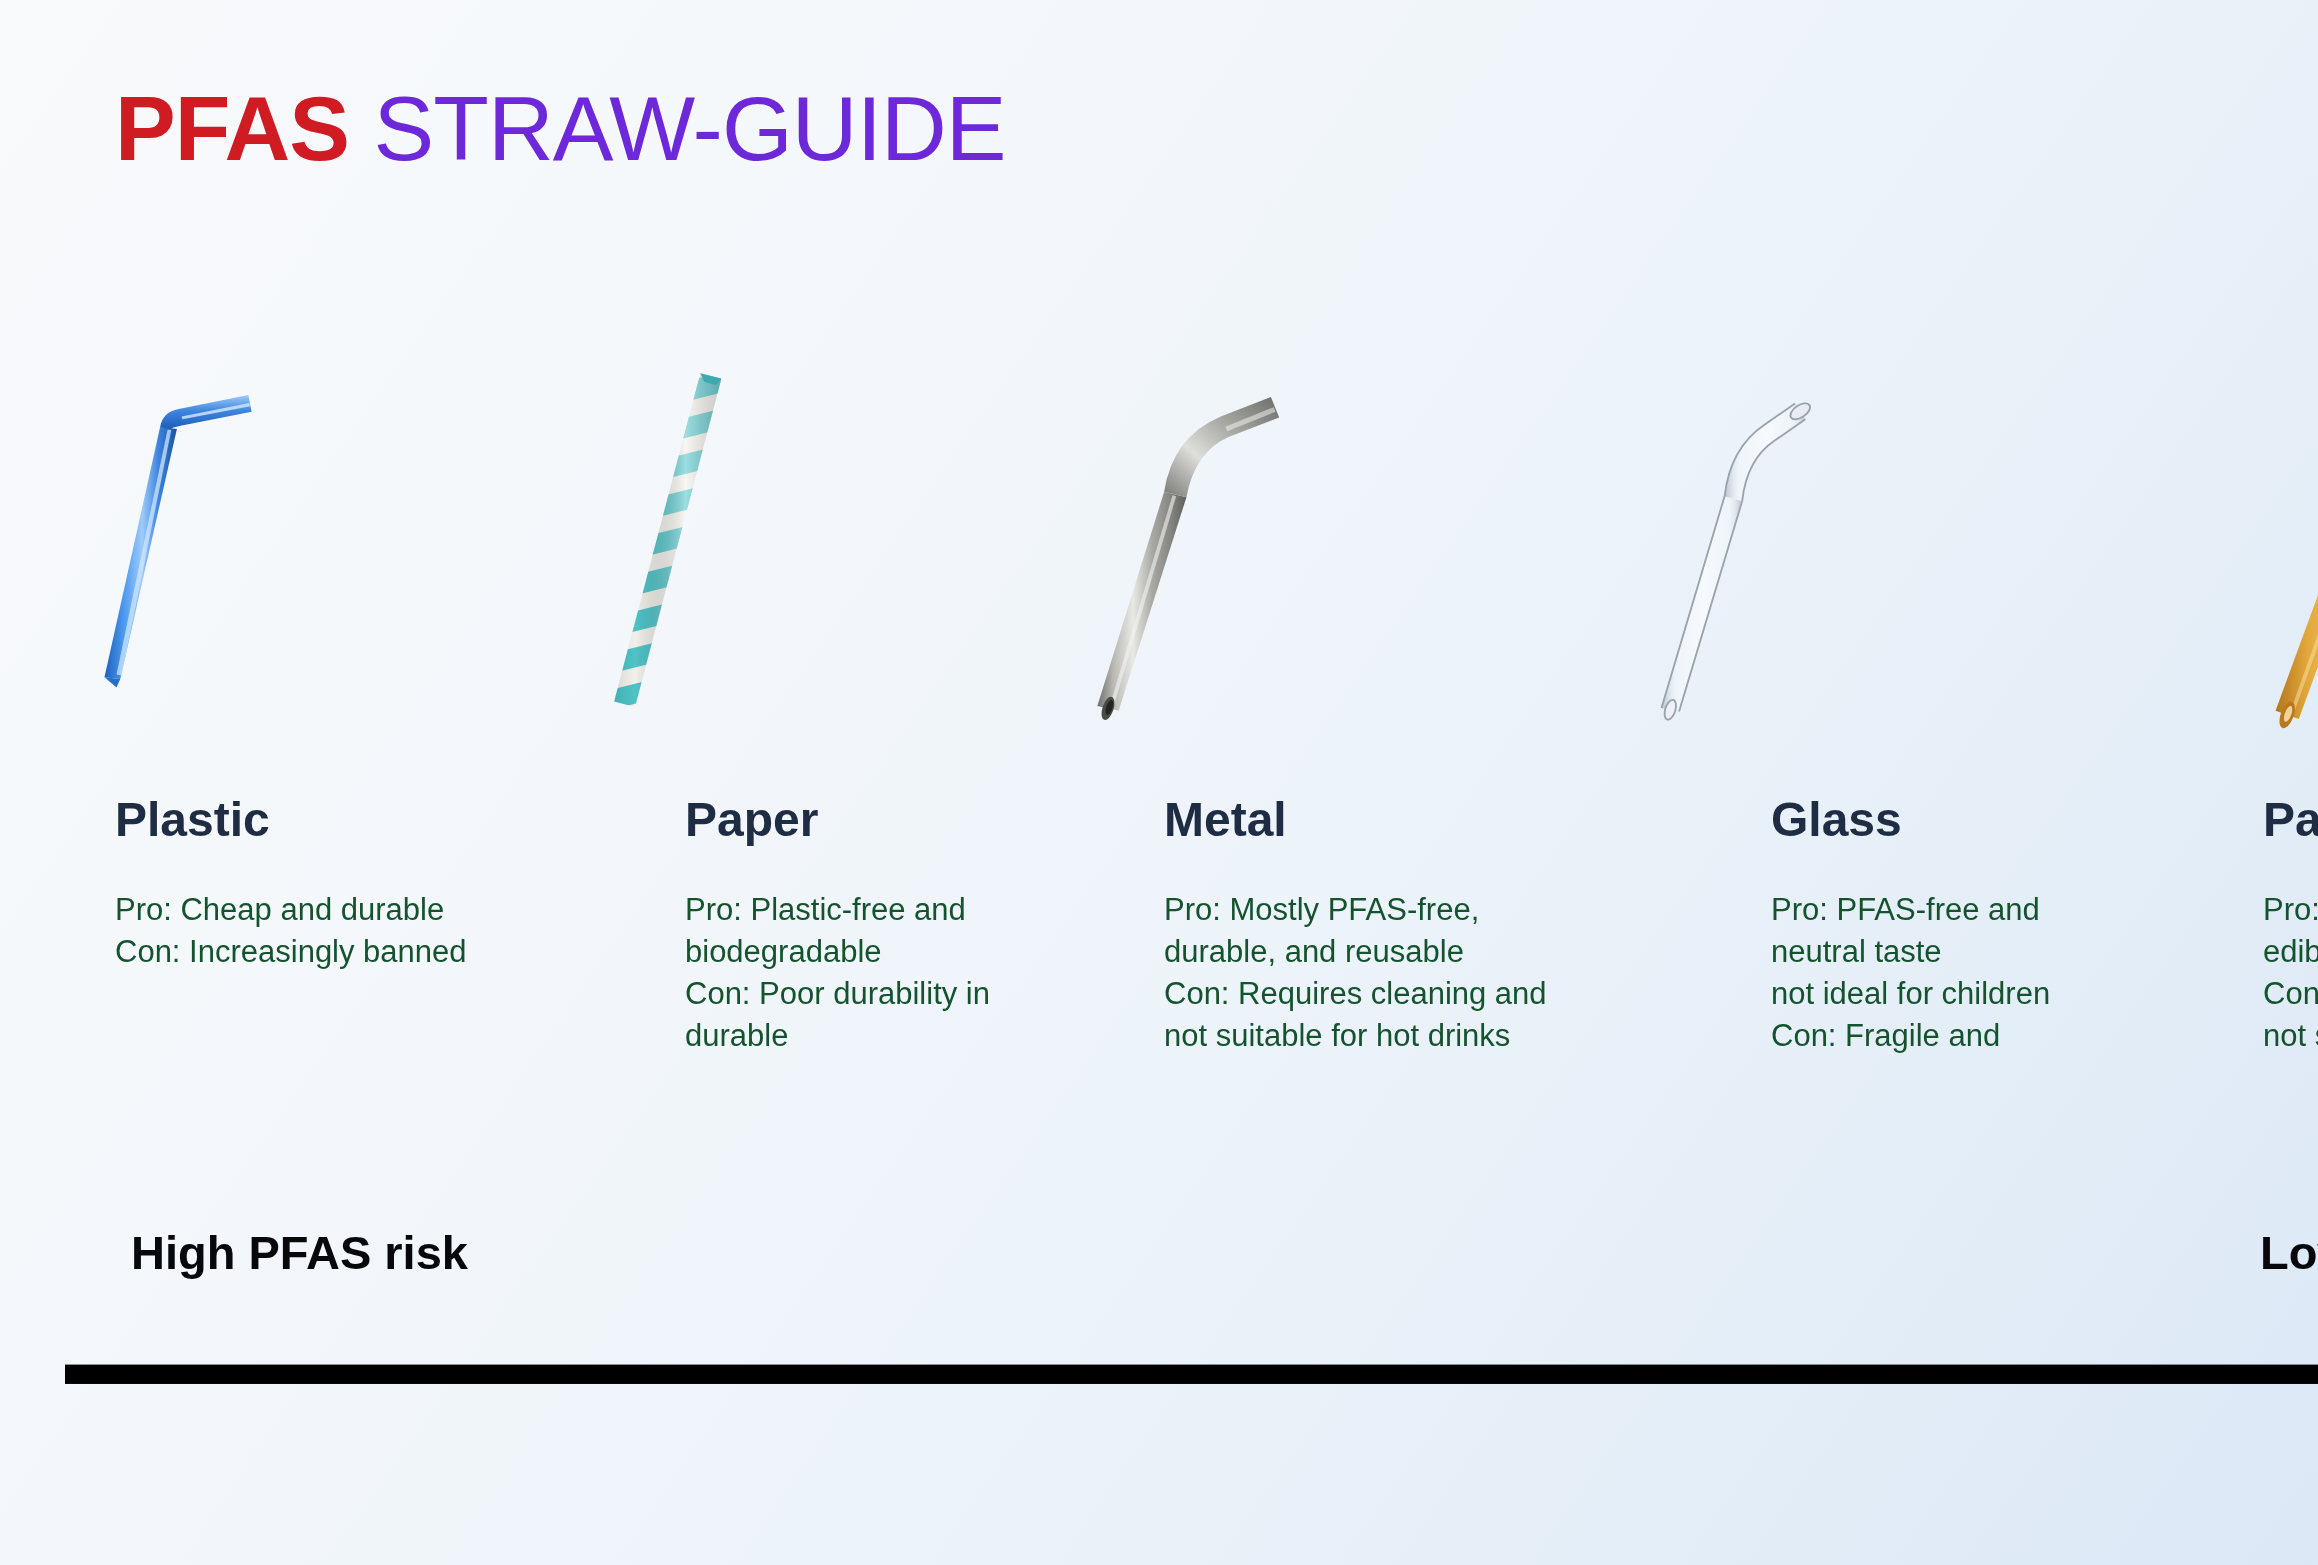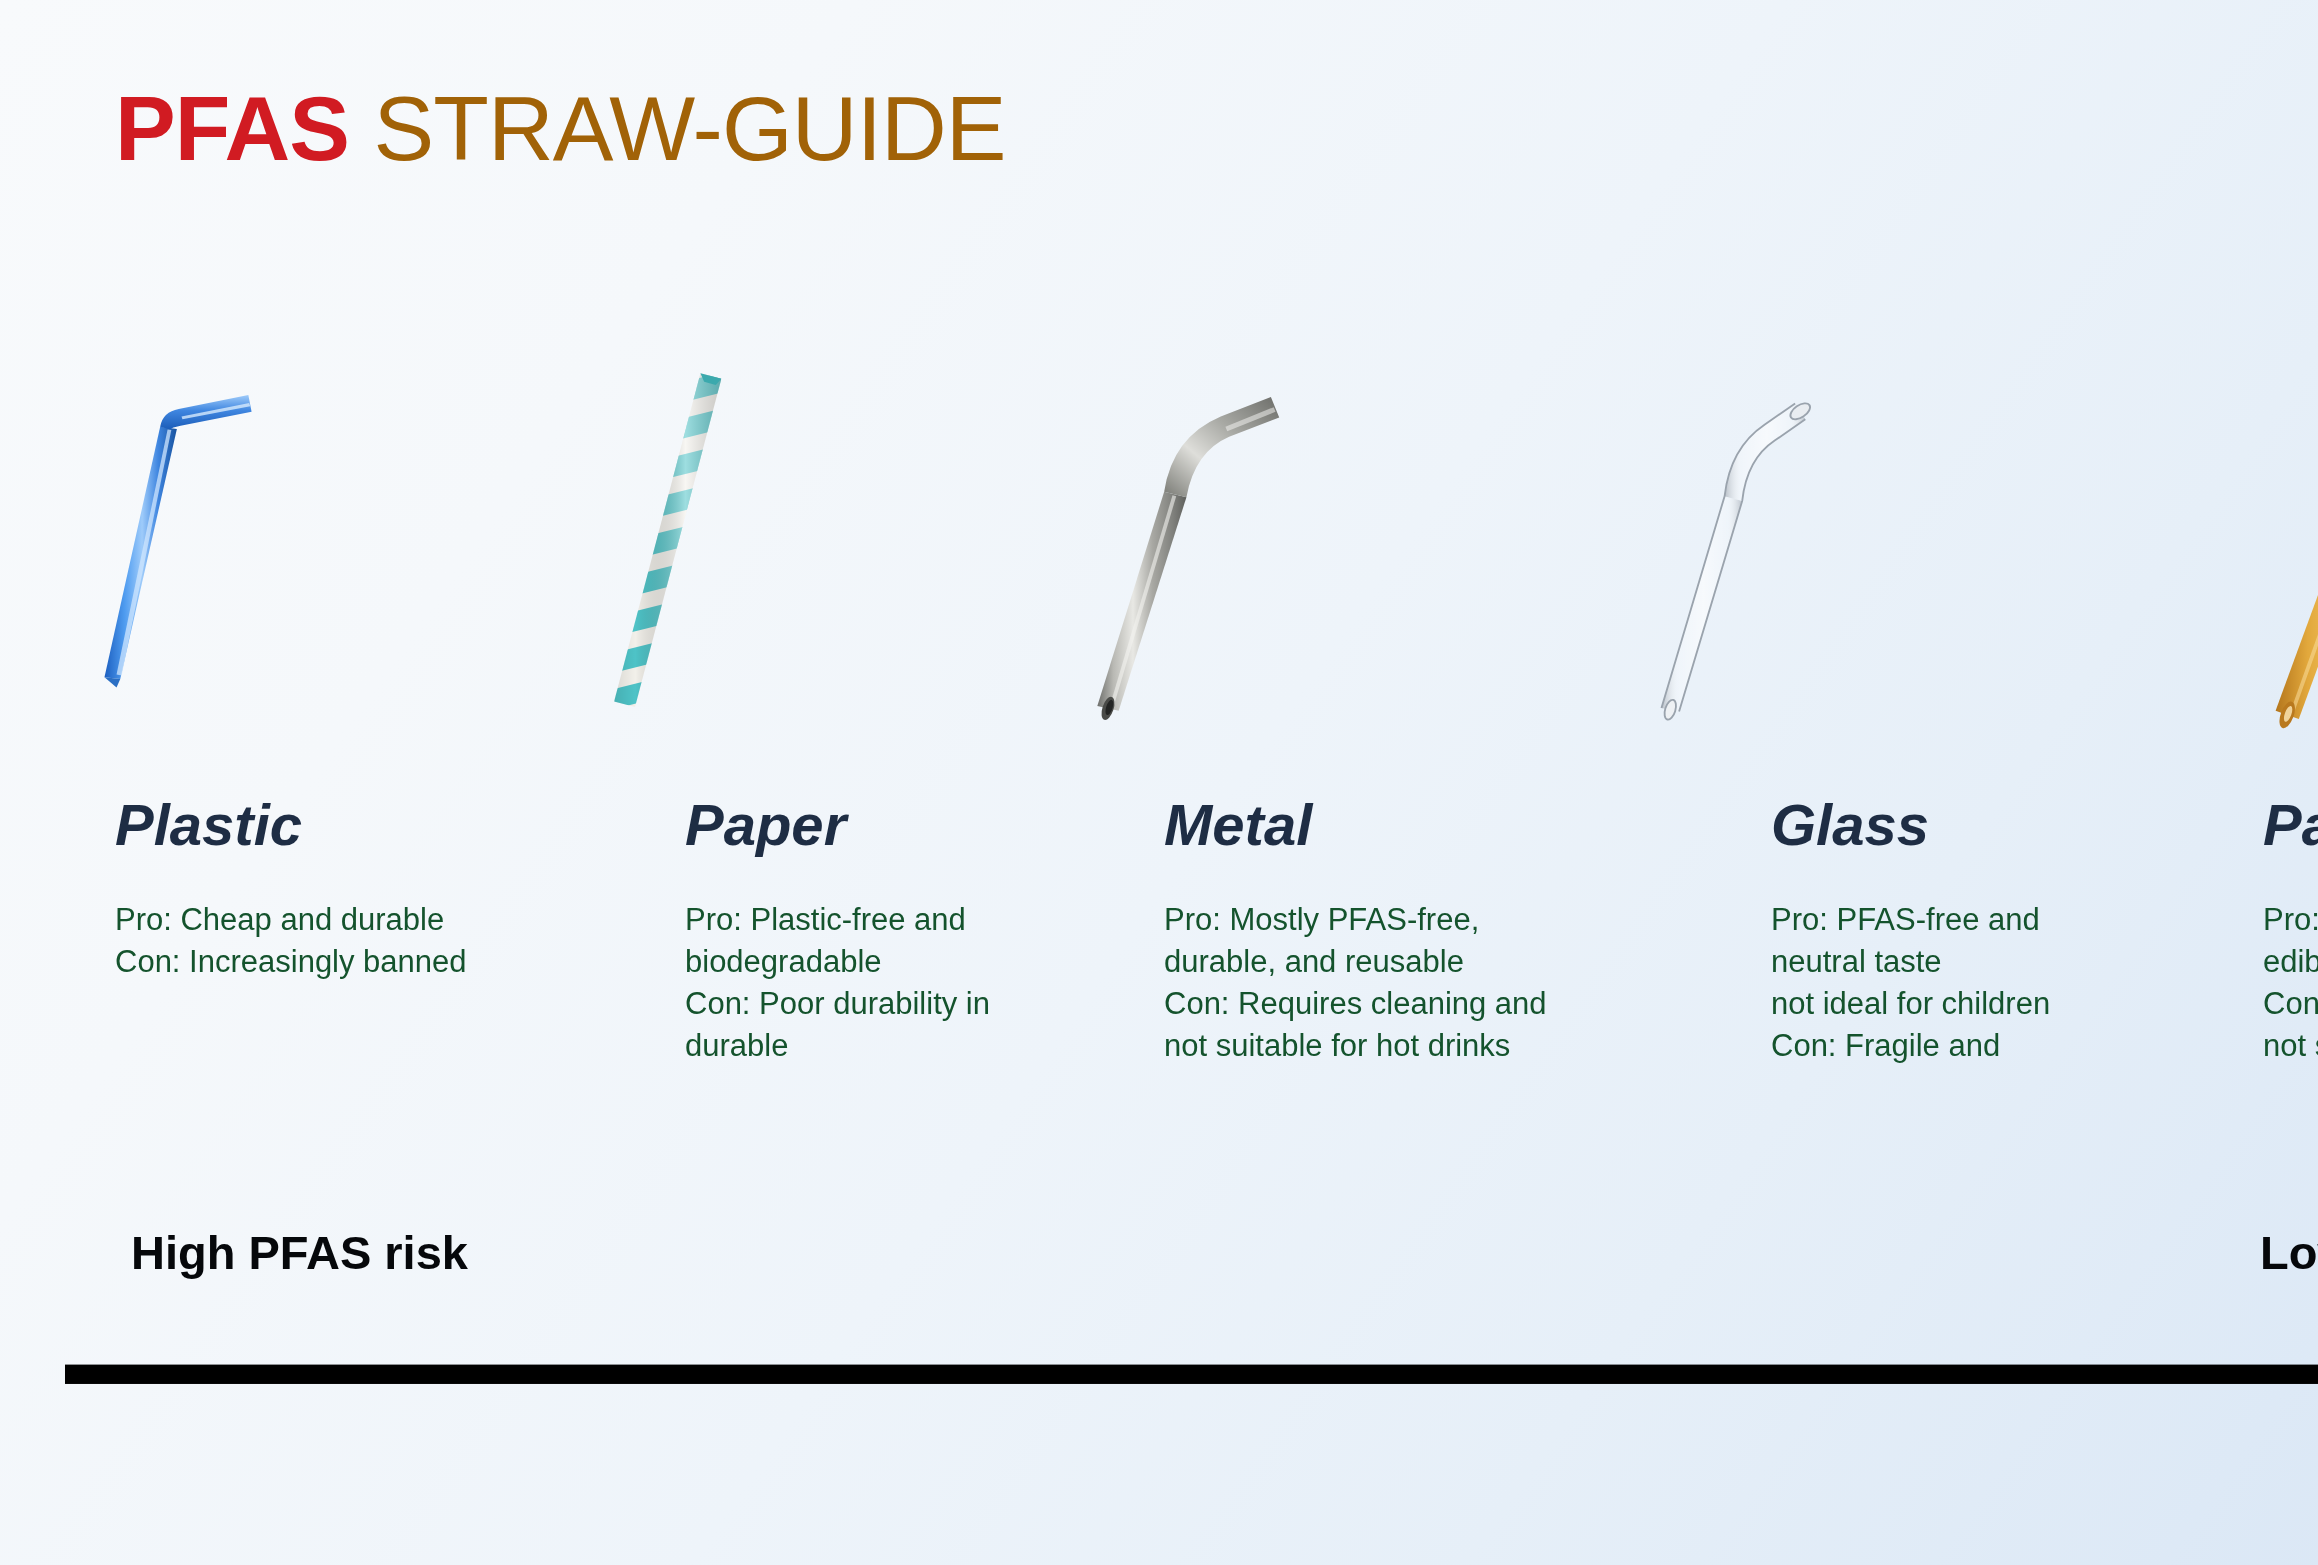--- a/index.html
+++ b/index.html
@@ -17,34 +17,34 @@
     position:relative;
   }
 
   
   #title {
     position:absolute; left:115px; top:83px;
     font-size:91px; font-weight:700; letter-spacing:-0.9px;
     line-height:1; white-space:nowrap;
   }
   #title .accent { color:#d11b22; font-weight:700; }
-  #title .rest   { color:#a16207; font-weight:400; }
+  #title .rest   { color:#6d28d9; font-weight:400; }
 
   
   #straw-row {
     position:absolute; left:0; top:357px; width:2782px; height:376px;
   }
   .straw-cell { position:absolute; top:0; width:478px; height:376px; }
   .straw-cell svg { width:100%; height:100%; display:block; }
 
   
   .column { position:absolute; width:519px; }
   .col-heading {
-    font-size:58px; font-weight:700; color:#1e2d44;
-    line-height:1; white-space:nowrap;font-style:italic;
+    font-size:48px; font-weight:700; color:#1e2d44;
+    line-height:1; white-space:nowrap;
   }
   .col-body {
     margin-top:45px;
     font-size:31px; font-weight:400; color:#14532d;
     line-height:1.36;
   }
   .col-body .line { display:block; }
 
   
   #scale-left, #scale-right {

